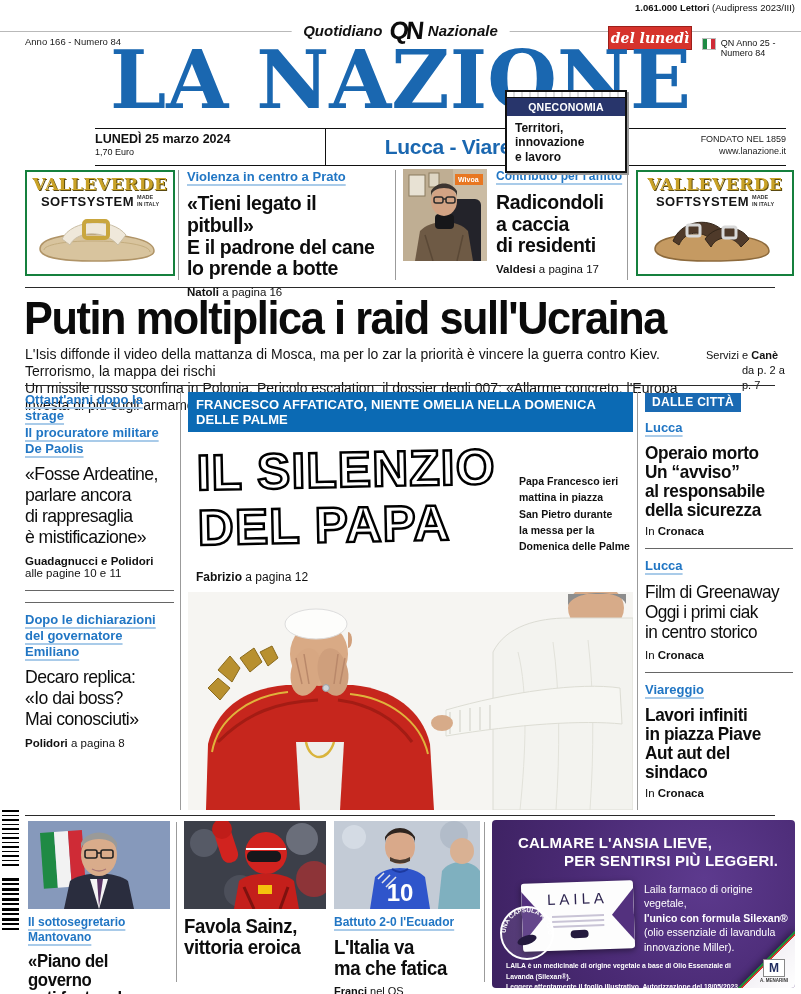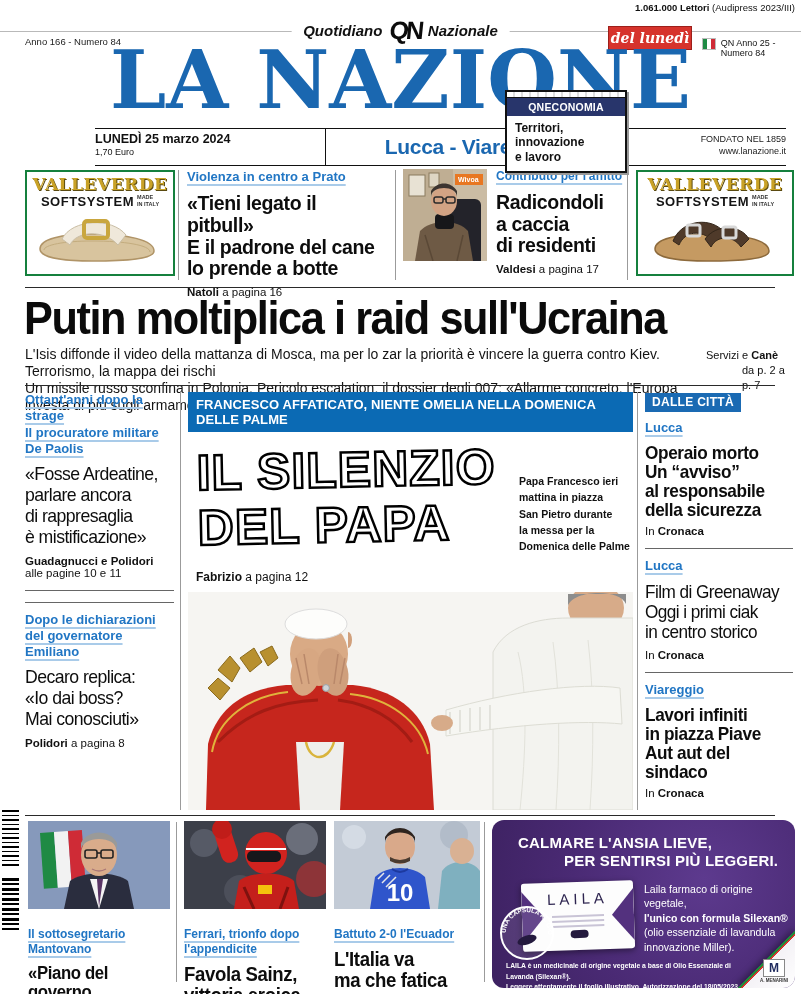--- a/index.html
+++ b/index.html
@@ -67,27 +67,27 @@
   .display{position:absolute;left:8px;top:54px;font-size:50px;font-weight:900;line-height:1.1;letter-spacing:1px;
            color:#fff;-webkit-text-stroke:2.5px #000;white-space:pre-line;transform:rotate(-1.2deg);
            transform-origin:left top;}
   .caption{position:absolute;right:2px;top:38px;width:112px;font-size:10.5px;font-weight:700;line-height:1.55;
            white-space:pre-line;margin-top:43px;}
   .fab-byline{position:absolute;left:8px;top:178px;font-size:12px;}
   
   .badge{display:inline-block;background:#1a6ab3;color:#fff;font-weight:800;font-size:12px;padding:2px 7px 3px;letter-spacing:0.3px;}
   
   .bphoto{width:100%;display:block;border:0;}
-  .bkicker{margin-top:18px;}
+  .bkicker{margin-top:6px;}
   .barcode{top:810px;left:2px;width:17px;height:58px;
            background:repeating-linear-gradient(180deg,#000 0 2px,#fff 2px 5px,#000 5px 6px,#fff 6px 9px);}
   .barcode2{top:878px;left:2px;width:17px;height:52px;
            background:repeating-linear-gradient(180deg,#000 0 3px,#fff 3px 5px,#000 5px 7px,#fff 7px 10px);}
   
-  .laila{top:820px;left:492px;width:303px;height:168px;border-radius:12px;overflow:hidden;
+  .laila{top:820px;left:492px;width:303px;height:168px;border-radius:4px;overflow:hidden;
          background:radial-gradient(circle at 70% 35%,#5d3a8e 0%,#4a2a74 55%,#3c2160 100%);color:#fff;}
   .laila-t1{position:absolute;left:26px;top:14px;font-size:15px;font-weight:800;letter-spacing:0.2px;}
   .laila-t2{position:absolute;left:72px;top:32px;font-size:15px;font-weight:800;letter-spacing:0.2px;}
   .laila-box{position:absolute;left:30px;top:62px;width:112px;height:68px;background:#fdfdfd;border-radius:3px;
              transform:rotate(-2deg);box-shadow:0 2px 6px rgba(0,0,0,0.45);overflow:hidden;}
   .laila-wing-l{position:absolute;left:0;top:8px;border-style:solid;border-width:26px 0 26px 22px;
                 border-color:transparent transparent transparent #53317e;}
   .laila-wing-r{position:absolute;right:0;top:8px;border-style:solid;border-width:26px 22px 26px 0;
                 border-color:transparent #53317e transparent transparent;}
   .laila-name{position:absolute;left:0;top:8px;width:100%;text-align:center;color:#2e2550;
@@ -376,21 +376,20 @@
         <rect x="36" y="6" width="17" height="36" rx="8" fill="#d1231f"></rect>
       </g>
       <circle cx="38" cy="8" r="10" fill="#c01d19"></circle>
       <circle cx="82" cy="32" r="21" fill="#d1231f"></circle>
       <path d="M62,28 h40" stroke="#fff" stroke-width="2"></path>
       <rect x="63" y="30" width="34" height="11" rx="5" fill="#17171b"></rect>
       <path d="M50,88 L55,60 C66,50 100,50 110,60 L115,88 Z" fill="#c41f1b"></path>
       <rect x="74" y="64" width="14" height="9" fill="#f4c20d"></rect>
       <path d="M60,66 L70,88 M104,66 L96,88" stroke="#7e120f" stroke-width="3" fill="none"></path>
     </svg>
-    <div class="kicker small bkicker">Ferrari, trionfo dopo l'appendicite</div>
     <div class="hl" style="font-size:20px;">Favola Sainz,
 vittoria eroica</div>
 
   </div>
 
   <div class="abs" style="left:334px;top:821px;width:146px;">
     <svg class="bphoto" width="146" height="88" viewBox="0 0 146 88">
       <rect width="146" height="88" fill="#c3cbd6"></rect>
       <circle cx="20" cy="16" r="12" fill="#d4dbe4"></circle>
       <circle cx="120" cy="14" r="14" fill="#b2bcc9"></circle>

